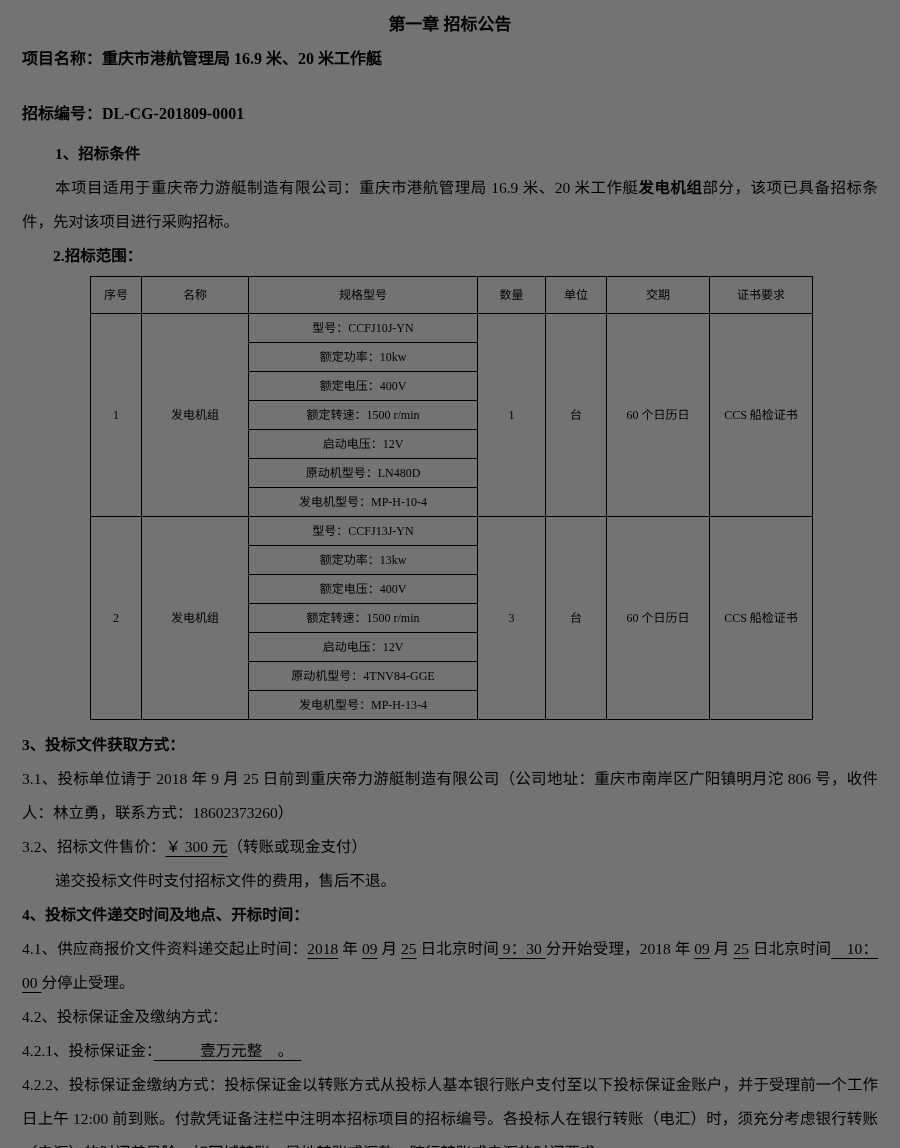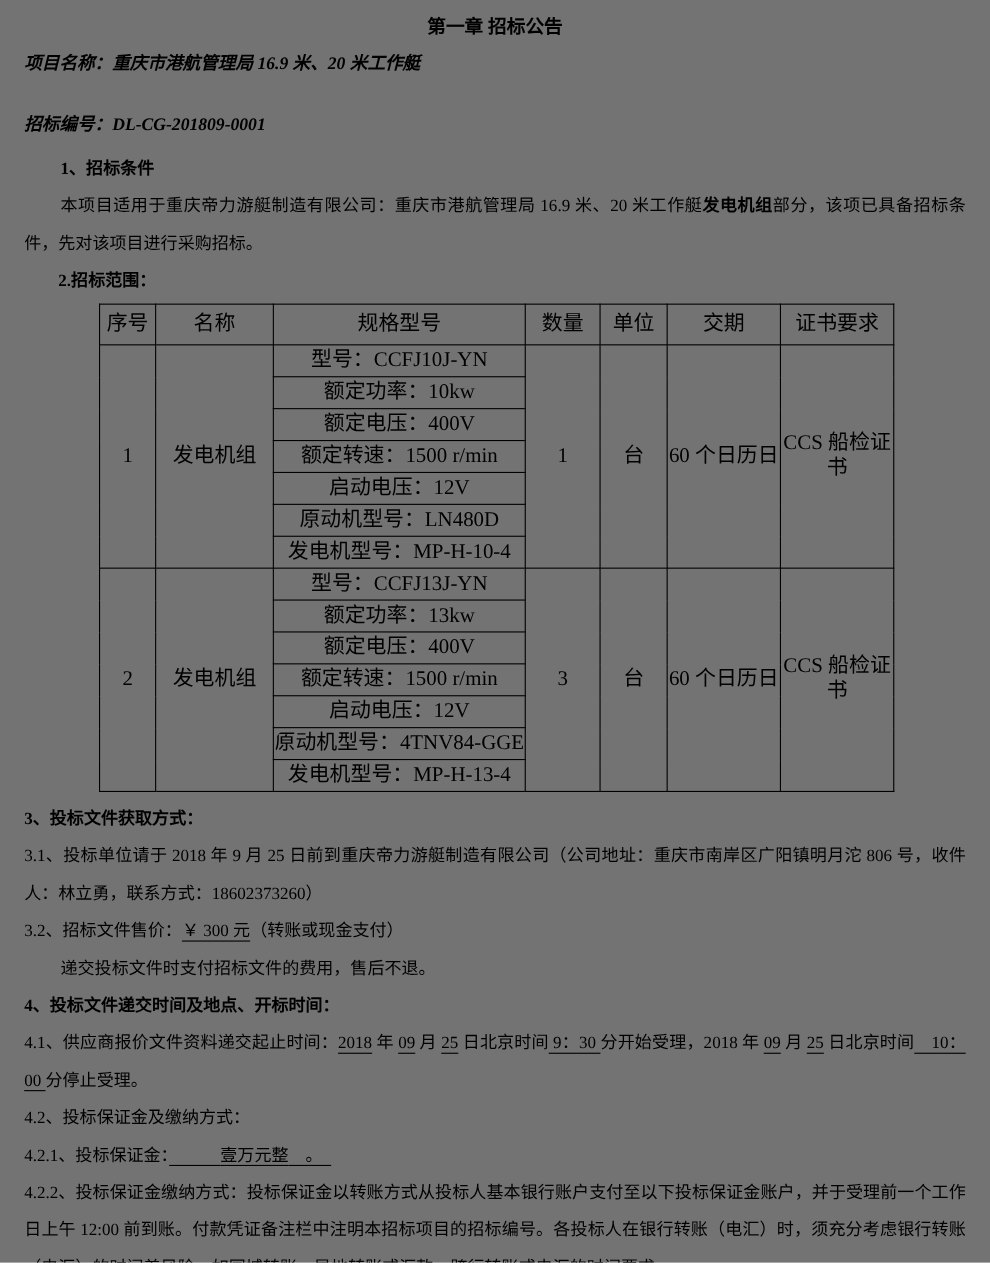--- a/index.html
+++ b/index.html
@@ -16,35 +16,35 @@
     overflow: hidden;
   }
   .title {
     margin: 0;
     font-size: 17px;
     font-weight: bold;
     text-align: center;
     line-height: 34px;
   }
   p { margin: 0; line-height: 34px; text-align: justify; }
-  .meta { font-size: 16px; font-weight: bold; line-height: 34px; font-style: italic; }
+  .meta { font-size: 16px; font-weight: bold; line-height: 34px; }
   .meta-2 { margin-top: 21px; }
   .h-bold { font-weight: bold; }
   .indent { text-indent: 33px; }
   .b  { font-weight: bold; }
   .u  { text-decoration: underline; text-underline-offset: 4px; white-space: pre-wrap; }
   .bu { font-weight: normal; text-decoration: underline; text-underline-offset: 4px; white-space: pre-wrap; }
   .mt { margin-top: 6px; }
 
   table.scope {
     border-collapse: collapse;
     table-layout: fixed;
     width: 722px;
     margin: 3px 0 0 68px;
-    font-size: 19px;
+    font-size: 12px;
     font-family: Liberation Serif, serif;
   }
   table.scope th, table.scope td {
     border: 1px solid #000;
     padding: 0;
     font-weight: normal;
     text-align: center;
     overflow: hidden;
     line-height: 1.2;
   }

